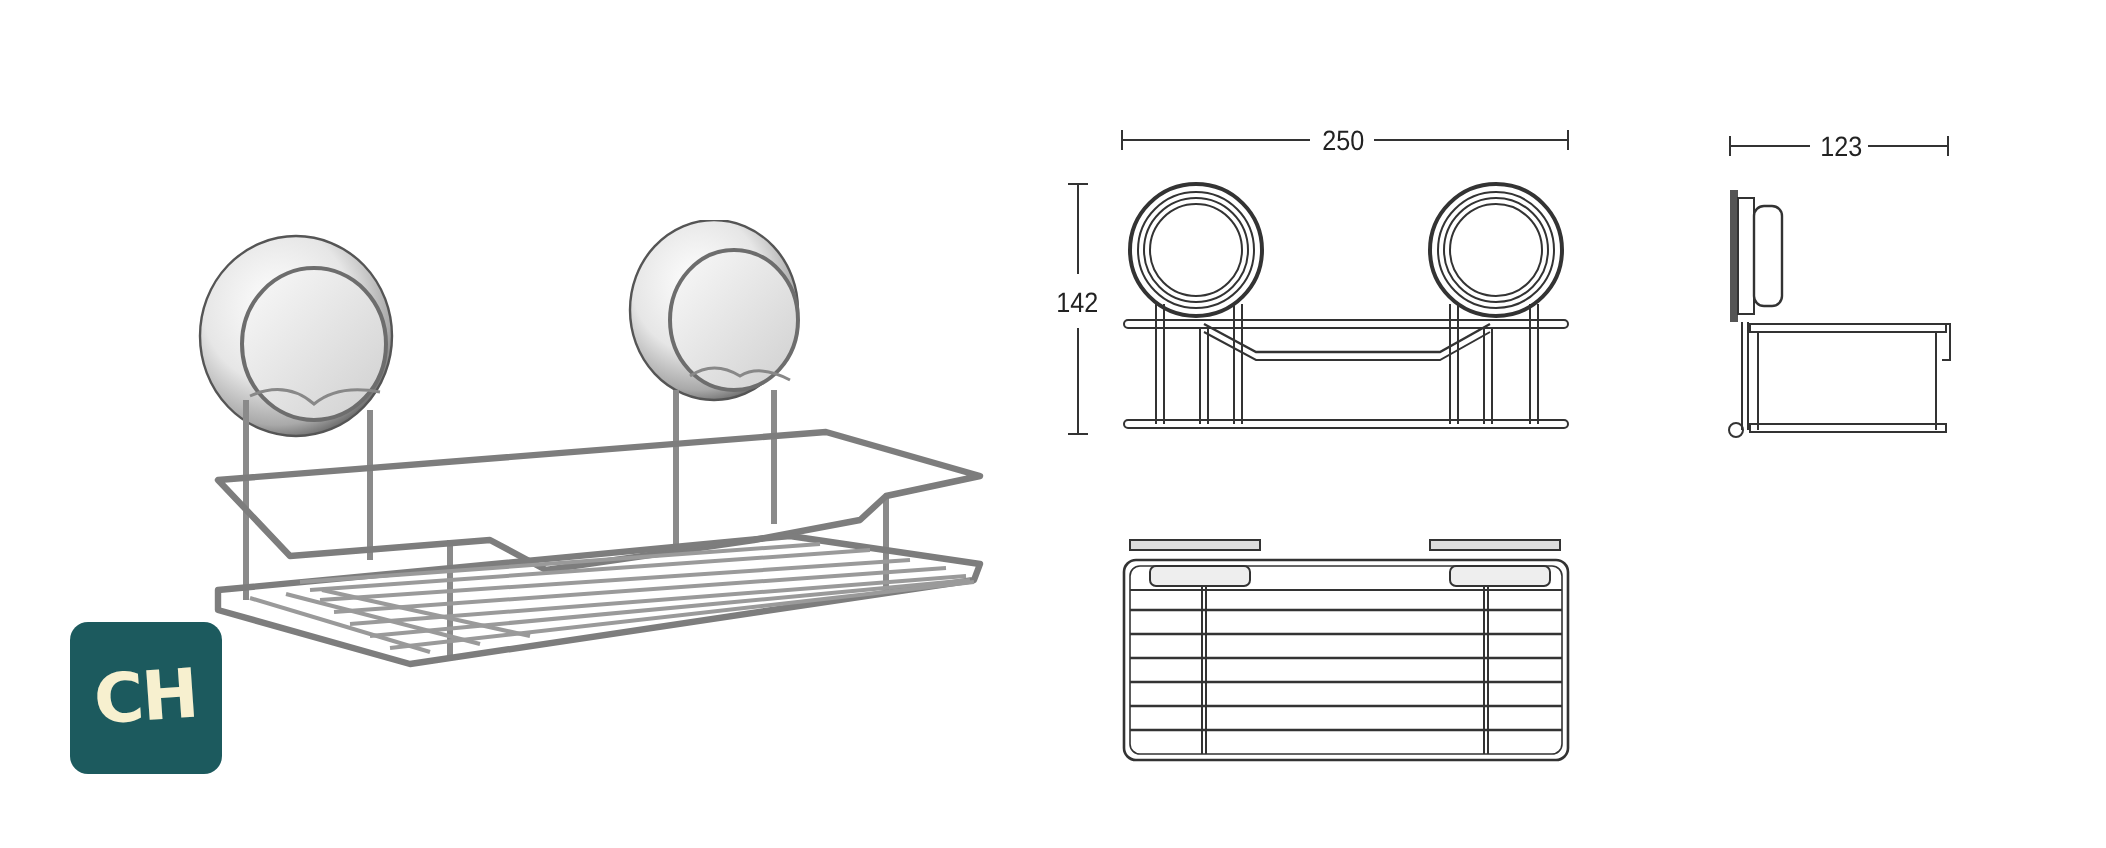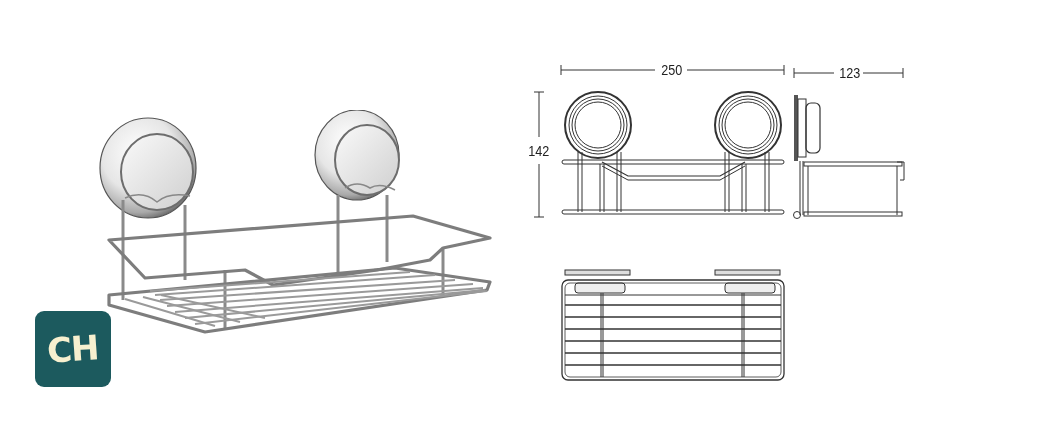--- a/index.html
+++ b/index.html
@@ -112,21 +112,21 @@
       <line x1="222" y1="112" x2="222" y2="160" stroke-width="1"></line>
       <line x1="226" y1="112" x2="226" y2="160" stroke-width="1"></line>
       <line x1="245" y1="100" x2="245" y2="160" stroke-width="1"></line>
       <line x1="249" y1="100" x2="249" y2="160" stroke-width="1"></line>
     </g>
   </svg>
   <div class="dim-label" style="left:137px;top:11px;">250</div>
   <div class="dim-label" style="left:4px;top:92px;">142</div>
 </div>
 
-<div class="abs" style="left:776px;top:55px;width:140px;height:175px;">
+<div class="abs" style="left:847px;top:55px;width:140px;height:175px;">
   <svg width="140" height="175" viewBox="0 0 140 175">
     <g stroke="#333" fill="none">
       <line x1="18" y1="18" x2="58" y2="18" stroke-width="1"></line>
       <line x1="87" y1="18" x2="127" y2="18" stroke-width="1"></line>
       <line x1="18" y1="13" x2="18" y2="23" stroke-width="1"></line>
       <line x1="127" y1="13" x2="127" y2="23" stroke-width="1"></line>
 
       <rect x="18" y="40" width="4" height="66" fill="#555" stroke="none"></rect>
       <rect x="22" y="44" width="8" height="58" stroke-width="1"></rect>
       <rect x="30" y="48" width="14" height="50" rx="5" stroke-width="1.2"></rect>

